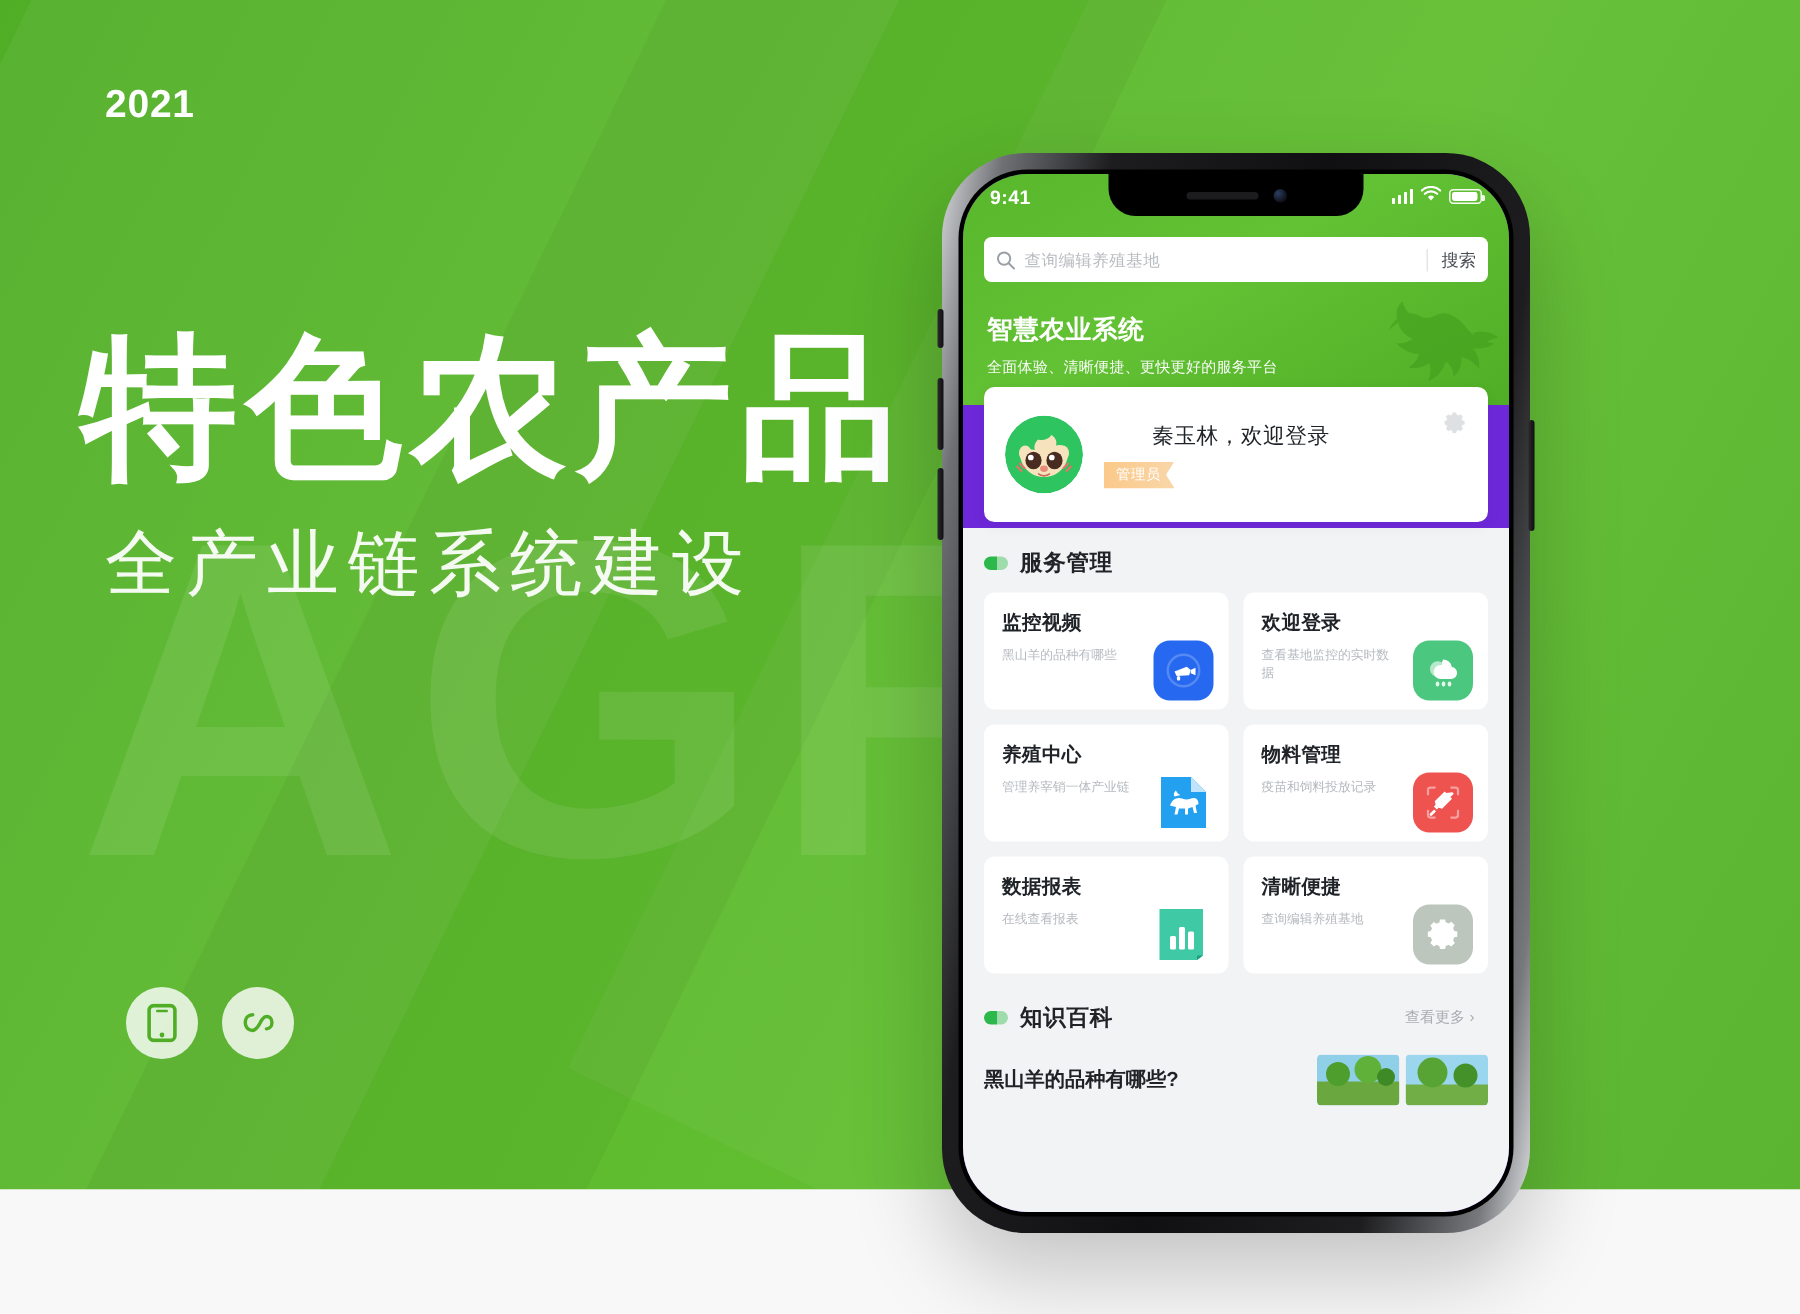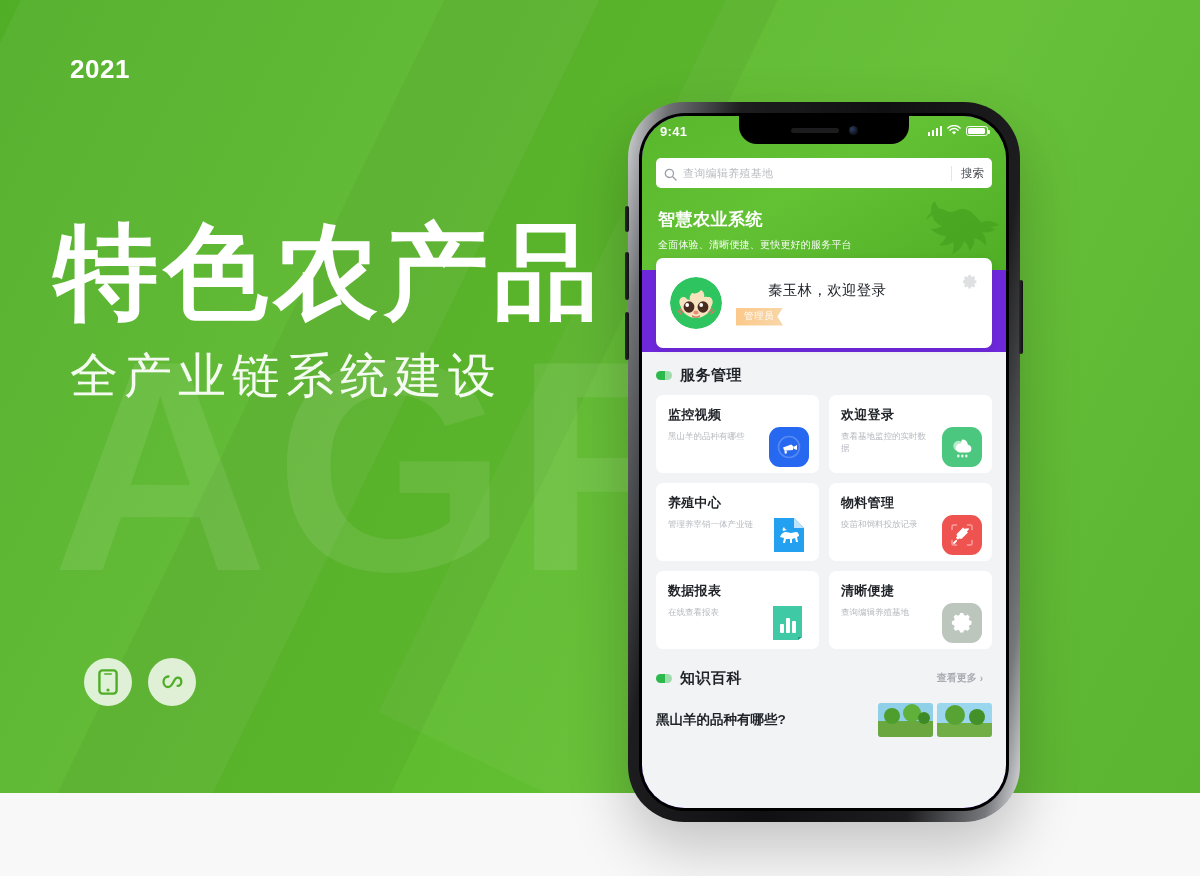--- a/index.html
+++ b/index.html
@@ -149,21 +149,21 @@
   .gear-sm { position: absolute; right: 14px; top: 16px; opacity: .55; }
 
   
   .section-hd { display: flex; align-items: center; justify-content: space-between;
     margin: 0 0 10px 0; }
   .section-left { display: flex; align-items: center; gap: 8px; }
   .dot-pill { width: 16px; height: 9px; border-radius: 5px;
     background: linear-gradient(90deg,#2db84b 55%, #9fdcac 55%); }
   .section-title { font-size: 15px; font-weight: 700; color: #1f2328; letter-spacing: .5px; }
   .more-btn { font-size: 10px; color: #a9adb3; background: #f2f3f5;
-    padding: 4px 9px; border-radius: 10px; display: flex; align-items: center; gap: 3px; font-weight: bold; }
+    padding: 4px 9px; border-radius: 10px; display: flex; align-items: center; gap: 3px; }
 
   .body-scroll {
     position: absolute; left: 0; right: 0; top: 236px; bottom: 0;
     background: #f2f3f5; padding: 14px 14px 0 14px; overflow: hidden;
   }
   .grid { display: grid; grid-template-columns: 1fr 1fr; gap: 10px; }
   .card {
     background: #fff; border-radius: 7px; height: 78px; padding: 11px 11px 0 12px;
     position: relative; overflow: hidden;
   }

